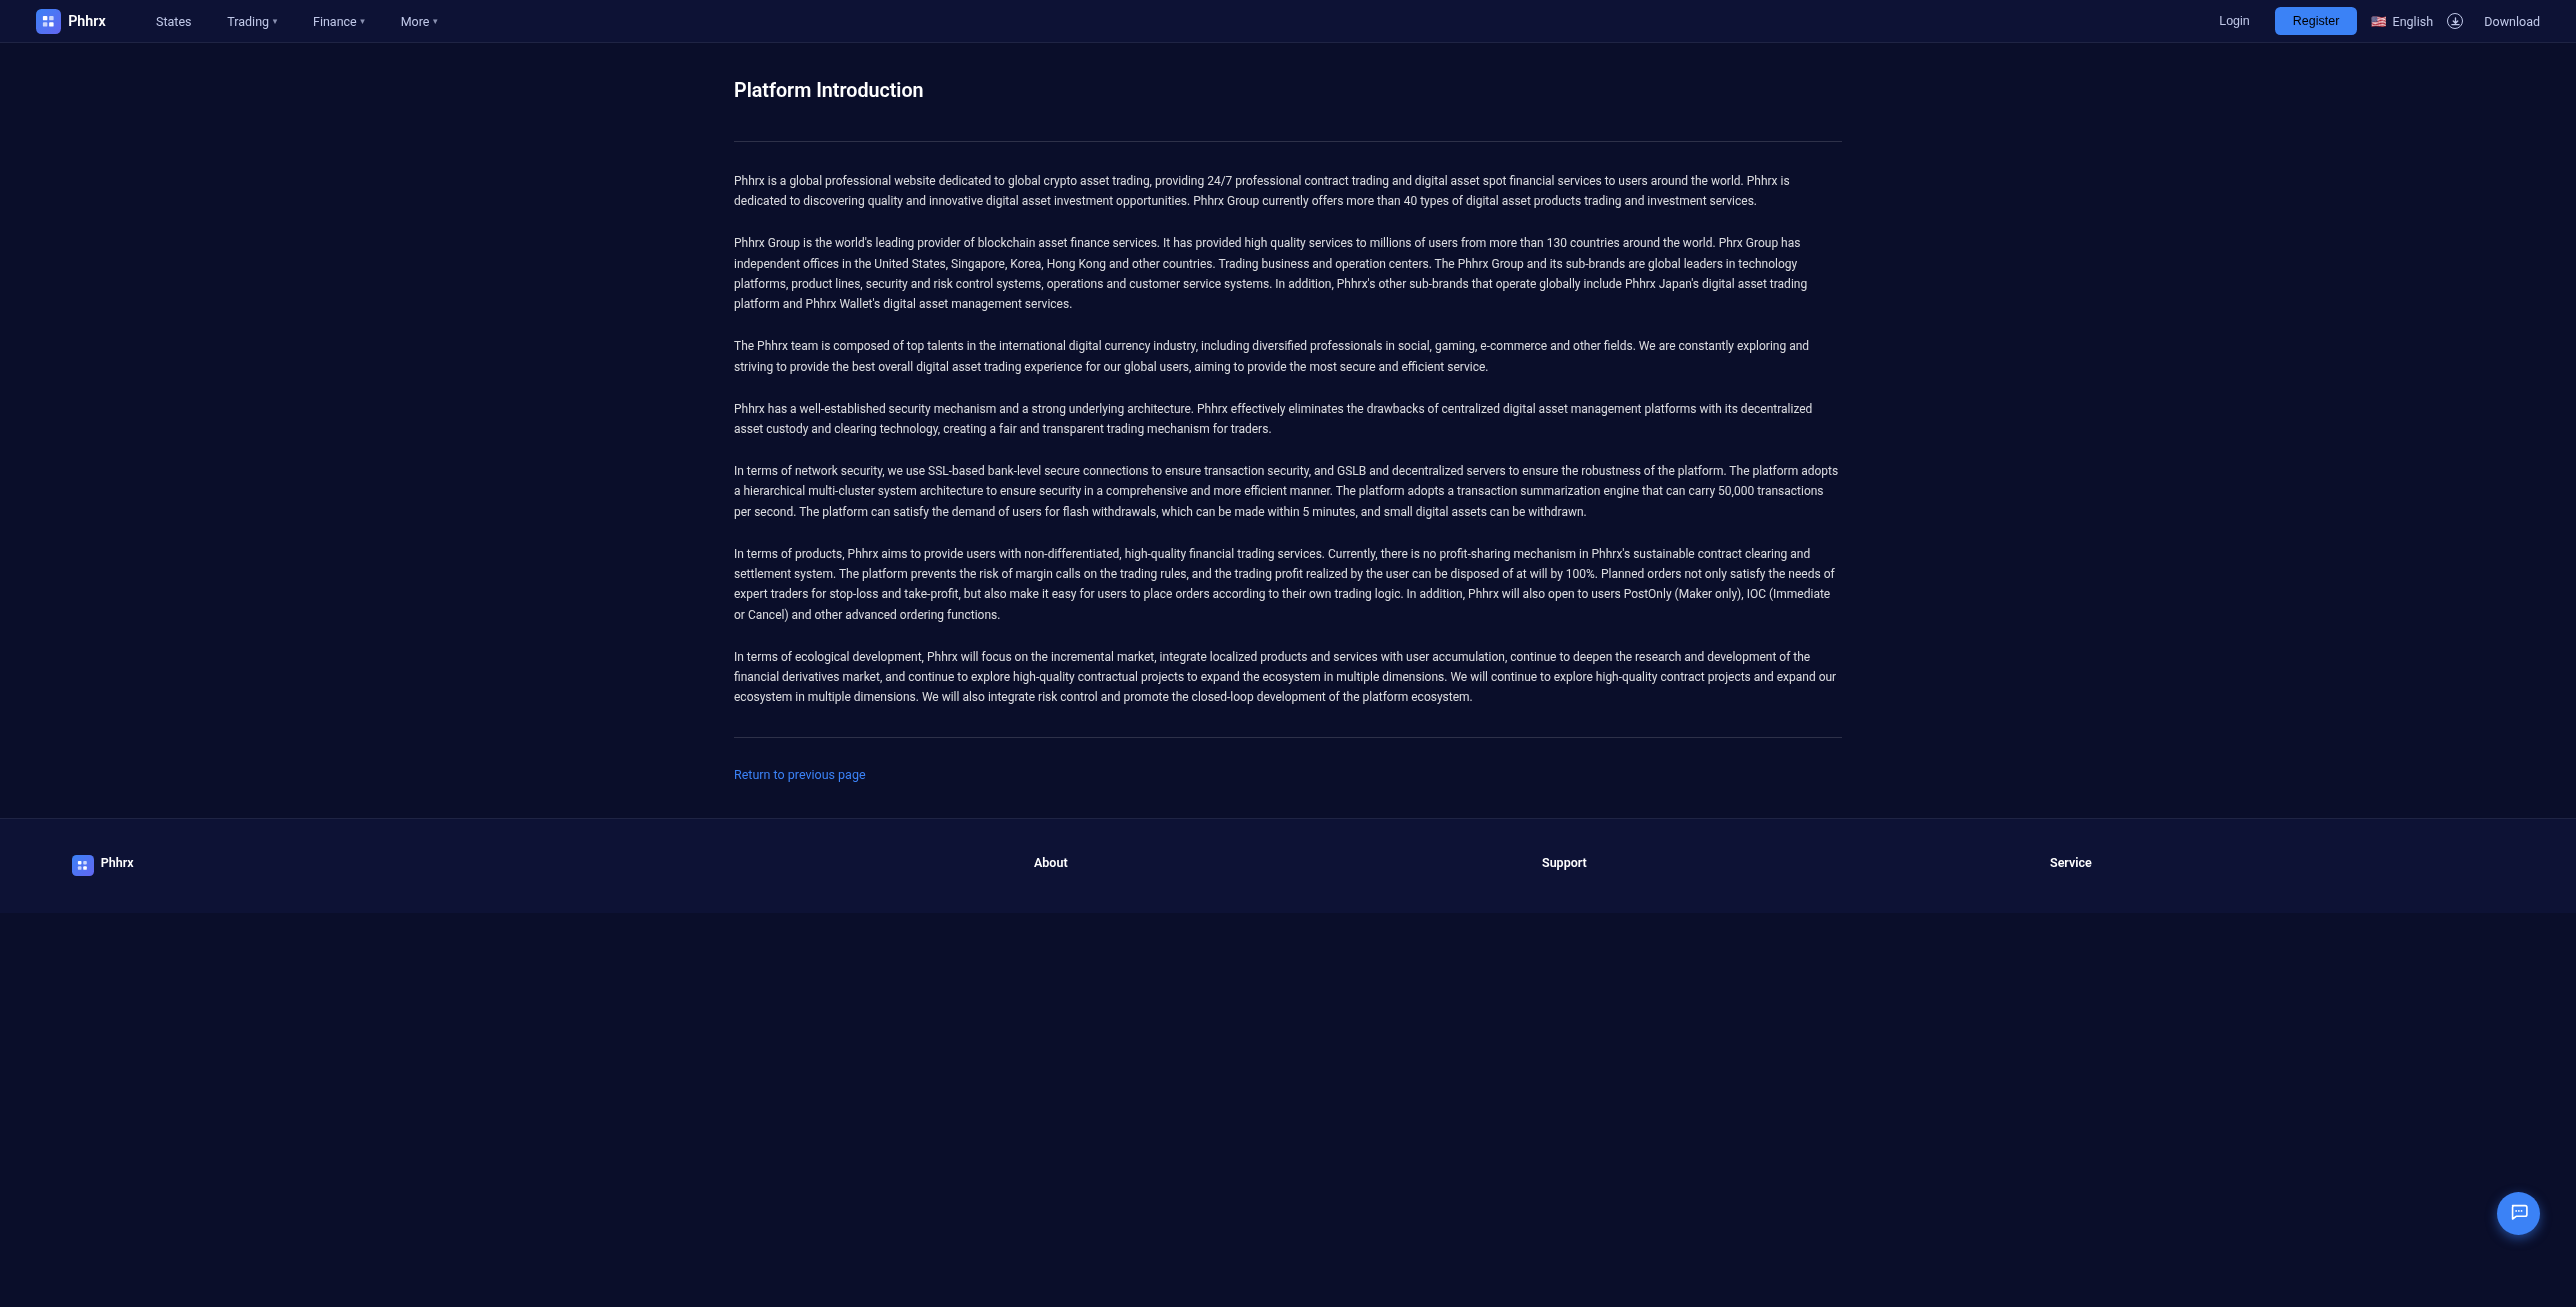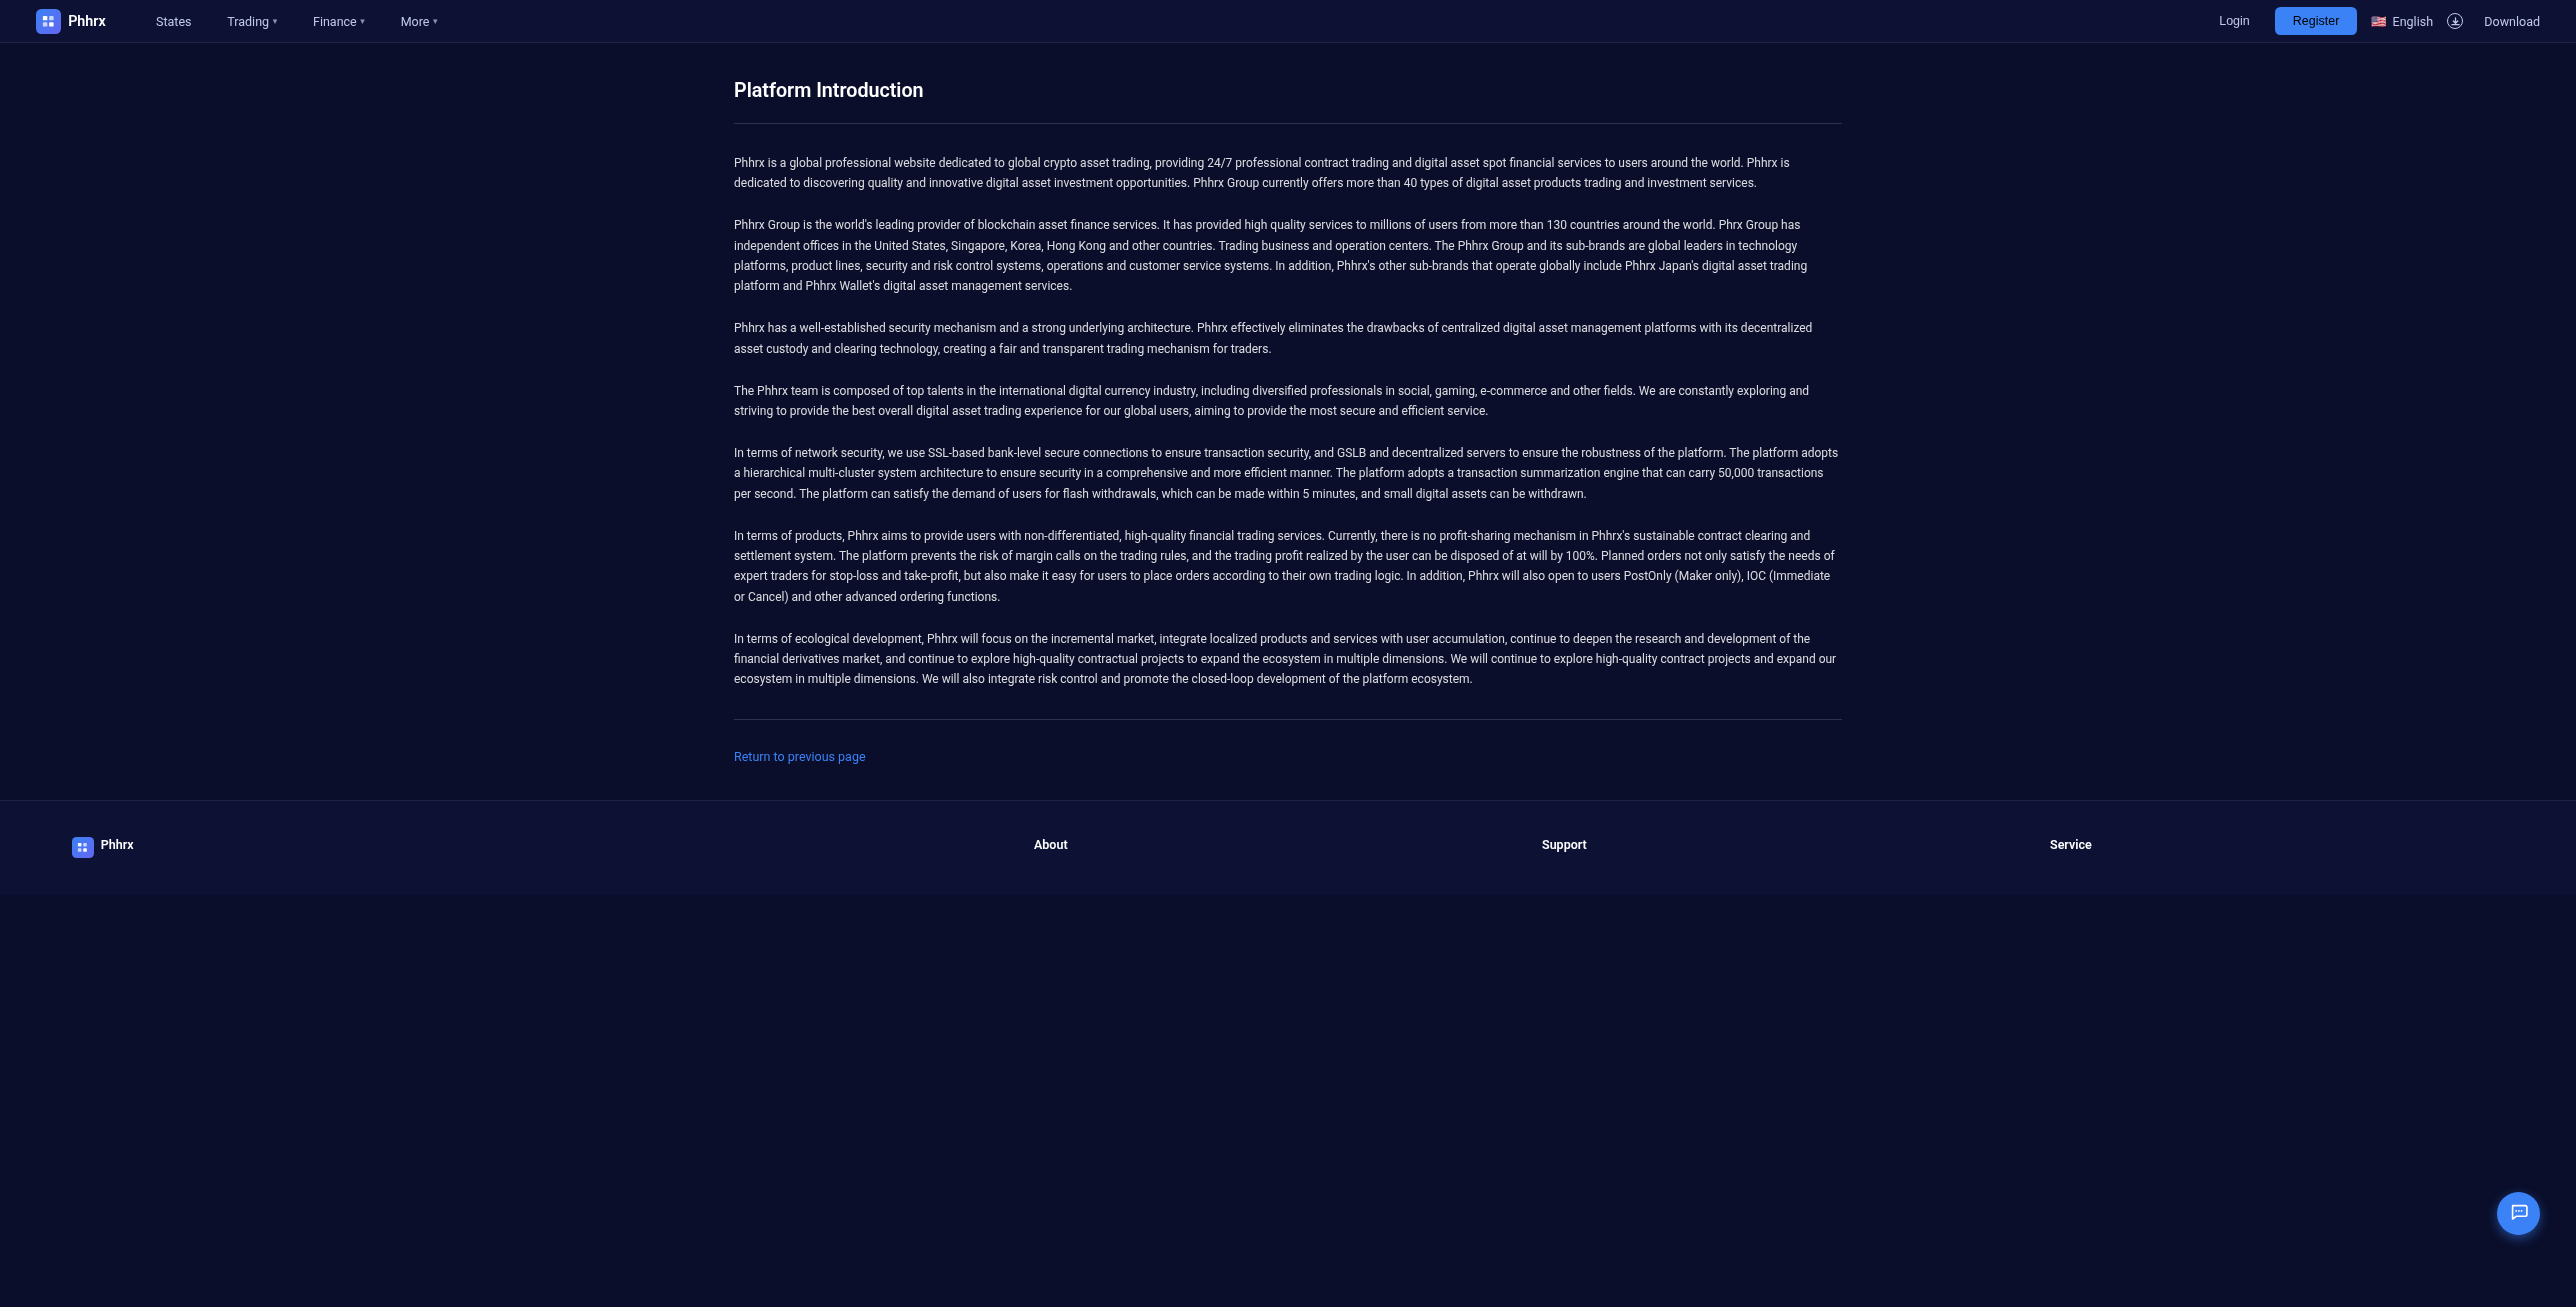--- a/index.html
+++ b/index.html
@@ -137,21 +137,21 @@
     .main-content {
       max-width: 1252px;
       margin: 0 auto;
       padding: 36px 72px;
     }
 
     .page-title {
       font-size: 19.7px;
       font-weight: 600;
       color: #ffffff;
-      margin-bottom: 21px;
+      margin-bottom: 39px;
     }
 
     .divider {
       border: none;
       border-top: 0.9px solid rgba(255,255,255,0.15);
       margin: 0 0 29px 0;
     }
 
     .content-block {
       margin-bottom: 21.5px;
@@ -288,22 +288,22 @@
     </div>
   </div>
 </nav>
 
 <main class="main-content">
   <h1 class="page-title">Platform Introduction</h1>
   <hr class="divider">
 
   <div class="content-block">Phhrx is a global professional website dedicated to global crypto asset trading, providing 24/7 professional contract trading and digital asset spot financial services to users around the world. Phhrx is dedicated to discovering quality and innovative digital asset investment opportunities. Phhrx Group currently offers more than 40 types of digital asset products trading and investment services.</div>
   <div class="content-block">Phhrx Group is the world's leading provider of blockchain asset finance services. It has provided high quality services to millions of users from more than 130 countries around the world. Phrx Group has independent offices in the United States, Singapore, Korea, Hong Kong and other countries. Trading business and operation centers. The Phhrx Group and its sub-brands are global leaders in technology platforms, product lines, security and risk control systems, operations and customer service systems. In addition, Phhrx's other sub-brands that operate globally include Phhrx Japan's digital asset trading platform and Phhrx Wallet's digital asset management services.</div>
+  <div class="content-block">The Phhrx team is composed of top talents in the international digital currency industry, including diversified professionals in social, gaming, e-commerce and other fields. We are constantly exploring and striving to provide the best overall digital asset trading experience for our global users, aiming to provide the most secure and efficient service.</div>
   <div class="content-block">Phhrx has a well-established security mechanism and a strong underlying architecture. Phhrx effectively eliminates the drawbacks of centralized digital asset management platforms with its decentralized asset custody and clearing technology, creating a fair and transparent trading mechanism for traders.</div>
-  <div class="content-block">The Phhrx team is composed of top talents in the international digital currency industry, including diversified professionals in social, gaming, e-commerce and other fields. We are constantly exploring and striving to provide the best overall digital asset trading experience for our global users, aiming to provide the most secure and efficient service.</div>
   <div class="content-block">In terms of network security, we use SSL-based bank-level secure connections to ensure transaction security, and GSLB and decentralized servers to ensure the robustness of the platform. The platform adopts a hierarchical multi-cluster system architecture to ensure security in a comprehensive and more efficient manner. The platform adopts a transaction summarization engine that can carry 50,000 transactions per second. The platform can satisfy the demand of users for flash withdrawals, which can be made within 5 minutes, and small digital assets can be withdrawn.</div>
   <div class="content-block">In terms of products, Phhrx aims to provide users with non-differentiated, high-quality financial trading services. Currently, there is no profit-sharing mechanism in Phhrx's sustainable contract clearing and settlement system. The platform prevents the risk of margin calls on the trading rules, and the trading profit realized by the user can be disposed of at will by 100%. Planned orders not only satisfy the needs of expert traders for stop-loss and take-profit, but also make it easy for users to place orders according to their own trading logic. In addition, Phhrx will also open to users PostOnly (Maker only), IOC (Immediate or Cancel) and other advanced ordering functions.</div>
   <div class="content-block">In terms of ecological development, Phhrx will focus on the incremental market, integrate localized products and services with user accumulation, continue to deepen the research and development of the financial derivatives market, and continue to explore high-quality contractual projects to expand the ecosystem in multiple dimensions. We will continue to explore high-quality contract projects and expand our ecosystem in multiple dimensions. We will also integrate risk control and promote the closed-loop development of the platform ecosystem.</div>
 
   <hr class="bottom-divider">
 
   <a class="return-link" href="#">Return to previous page</a>
 </main>
 
 <div class="chat-button">

